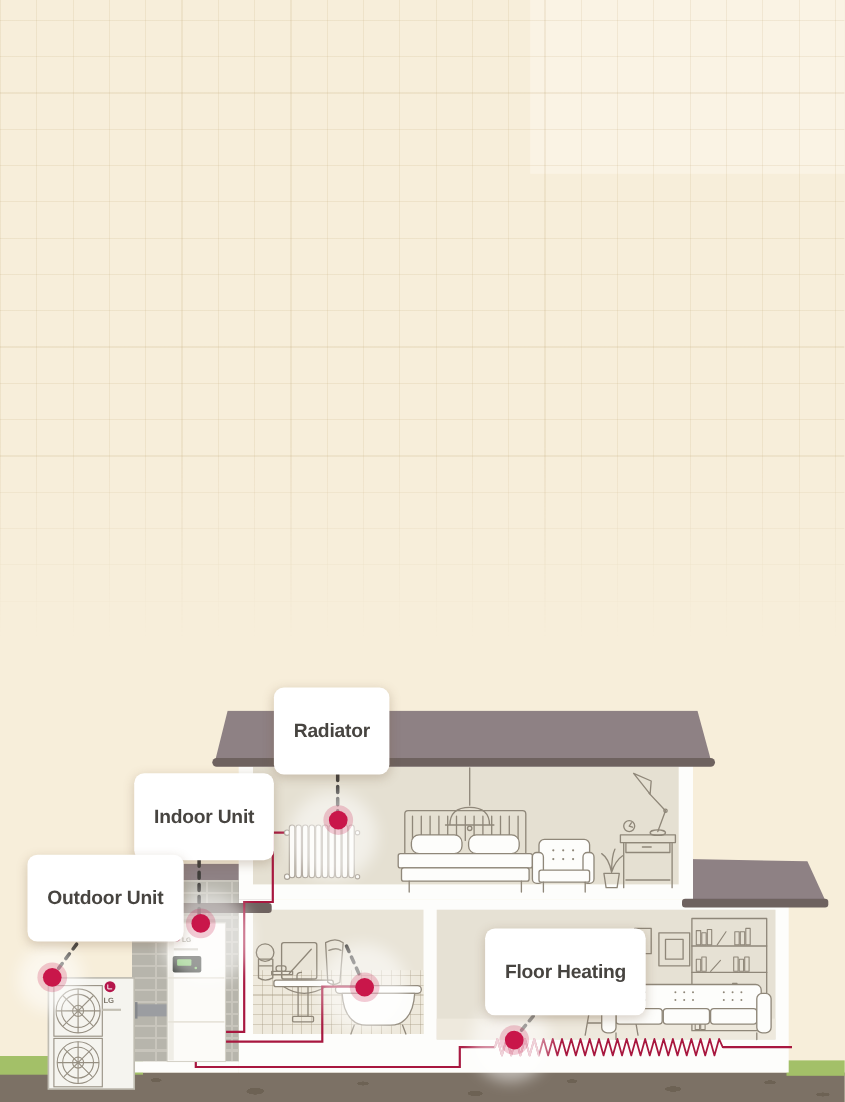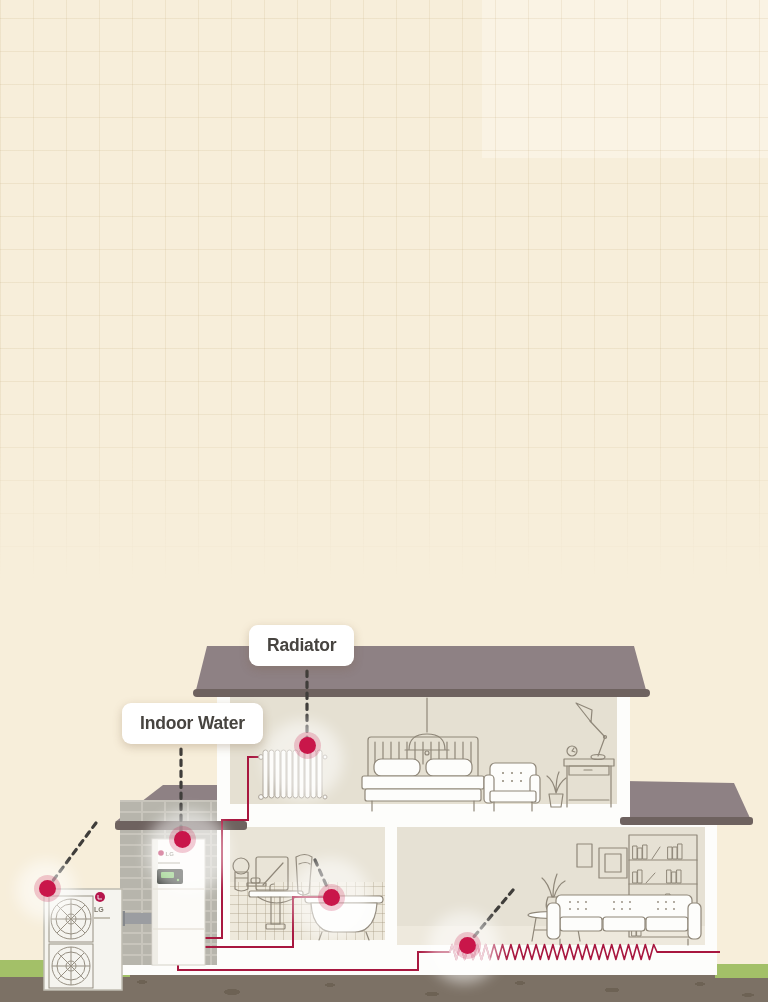--- a/index.html
+++ b/index.html
@@ -59,21 +59,21 @@
         repeating-linear-gradient(90deg, transparent 0 8px, rgba(164,152,128,0.38) 8px 9px);}
   .int-lr{left:397px;top:827px;width:308px;height:118px;background:#e6e1d4;}
   .lr-floor{left:397px;top:926px;width:308px;height:19px;background:#eee9dd;}
 
   svg.layer{position:absolute;left:0;top:0;}
 
   .glow{border-radius:50%;background:rgba(255,255,255,0.52);filter:blur(7px);}
   .dot{width:17px;height:17px;border-radius:50%;background:#c9164a;
        box-shadow:0 0 0 5px rgba(201,22,74,0.22);cursor:pointer;}
 
-  .callout{background:#ffffff;border-radius:9px;padding:10px 18px;
+  .callout{background:#ffffff;border-radius:9px;padding:29px 18px;
        color:#474440;font-size:17.5px;font-weight:600;letter-spacing:-0.2px;
        box-shadow:0 3px 10px rgba(120,90,60,0.28);white-space:nowrap;}
 </style>
 </head>
 <body>
 
 <div id="stage">
 
   <div class="abs bg"></div>
   <div class="abs bg-light"></div>
@@ -303,15 +303,17 @@
   <div class="abs glow" style="left:290px;top:858px;width:80px;height:80px"></div>
   <div class="abs glow" style="left:428px;top:911px;width:72px;height:72px"></div>
 
   <div class="abs dot" style="left:298.5px;top:736.5px"></div>
   <div class="abs dot" style="left:173.5px;top:830.5px"></div>
   <div class="abs dot" style="left:38.5px;top:879.5px"></div>
   <div class="abs dot" style="left:322.5px;top:888.5px"></div>
   <div class="abs dot" style="left:458.5px;top:936.5px"></div>
 
   <div class="abs callout" style="left:249px;top:625px">Radiator</div>
-  <div class="abs callout" style="left:122px;top:703px">Indoor Water</div>
+  <div class="abs callout" style="left:122px;top:703px">Indoor Unit</div>
+  <div class="abs callout" style="left:25px;top:777px">Outdoor Unit</div>
+  <div class="abs callout" style="left:441px;top:844px">Floor Heating</div>
 
 </div>
 
 </body></html>

